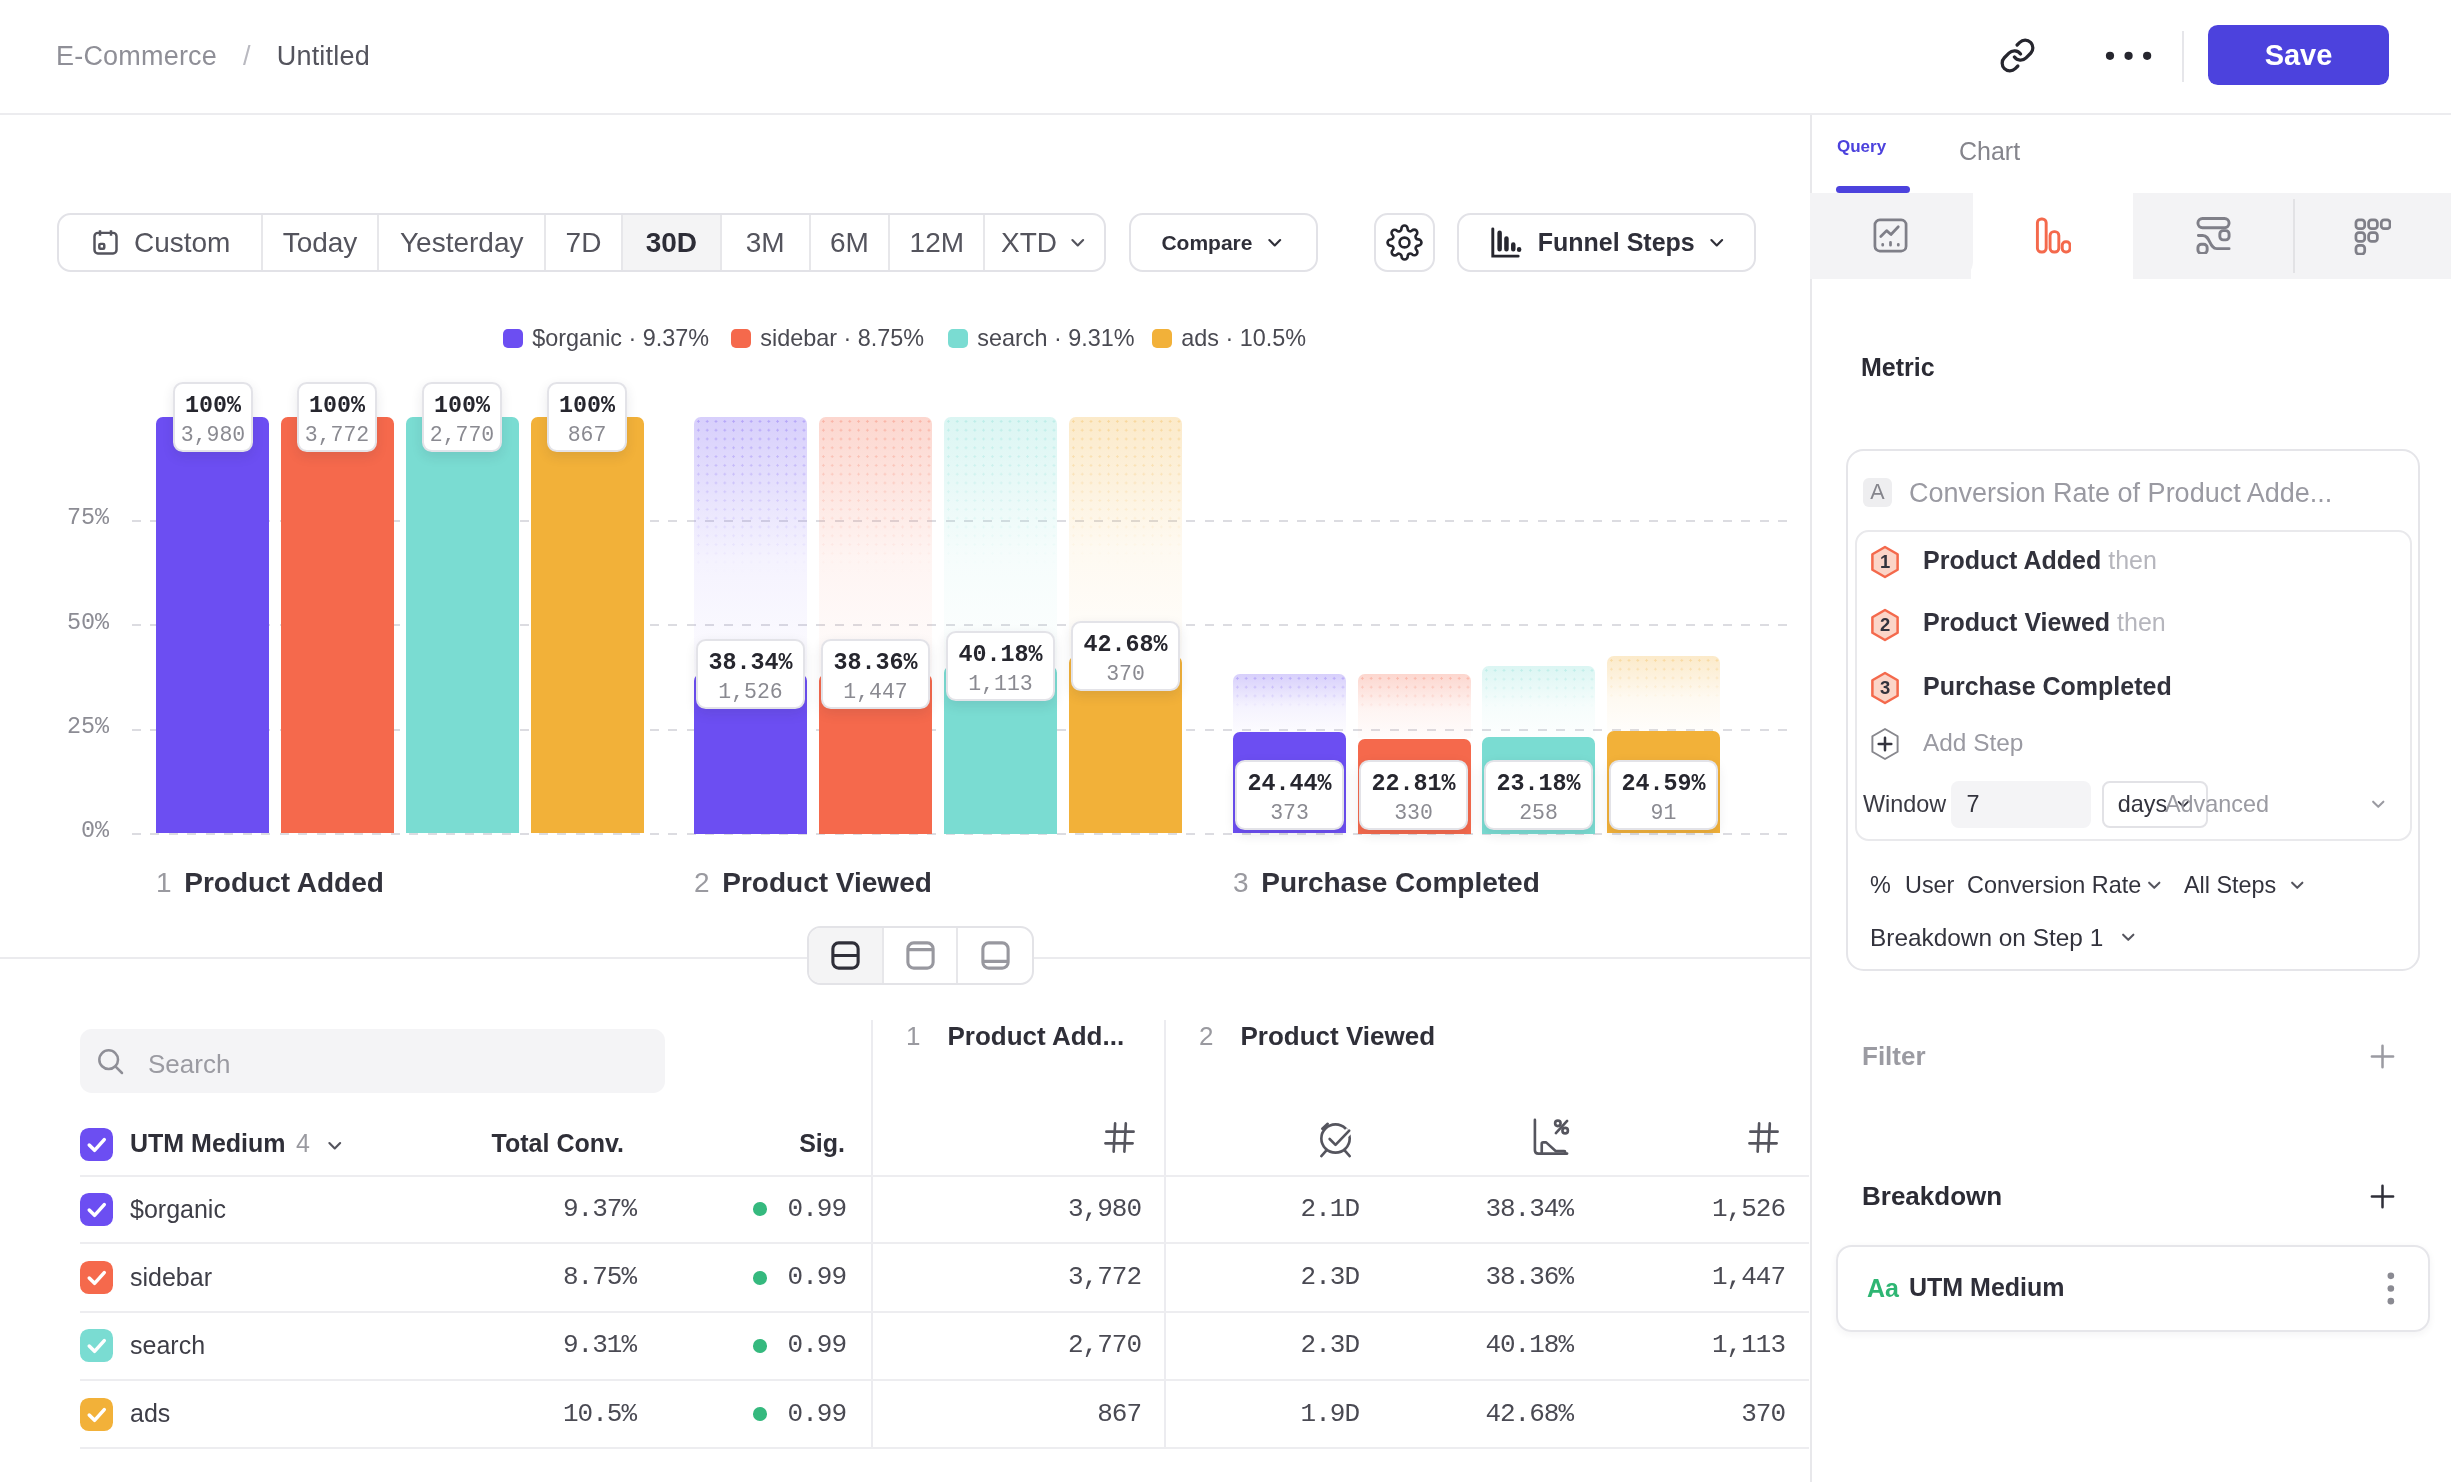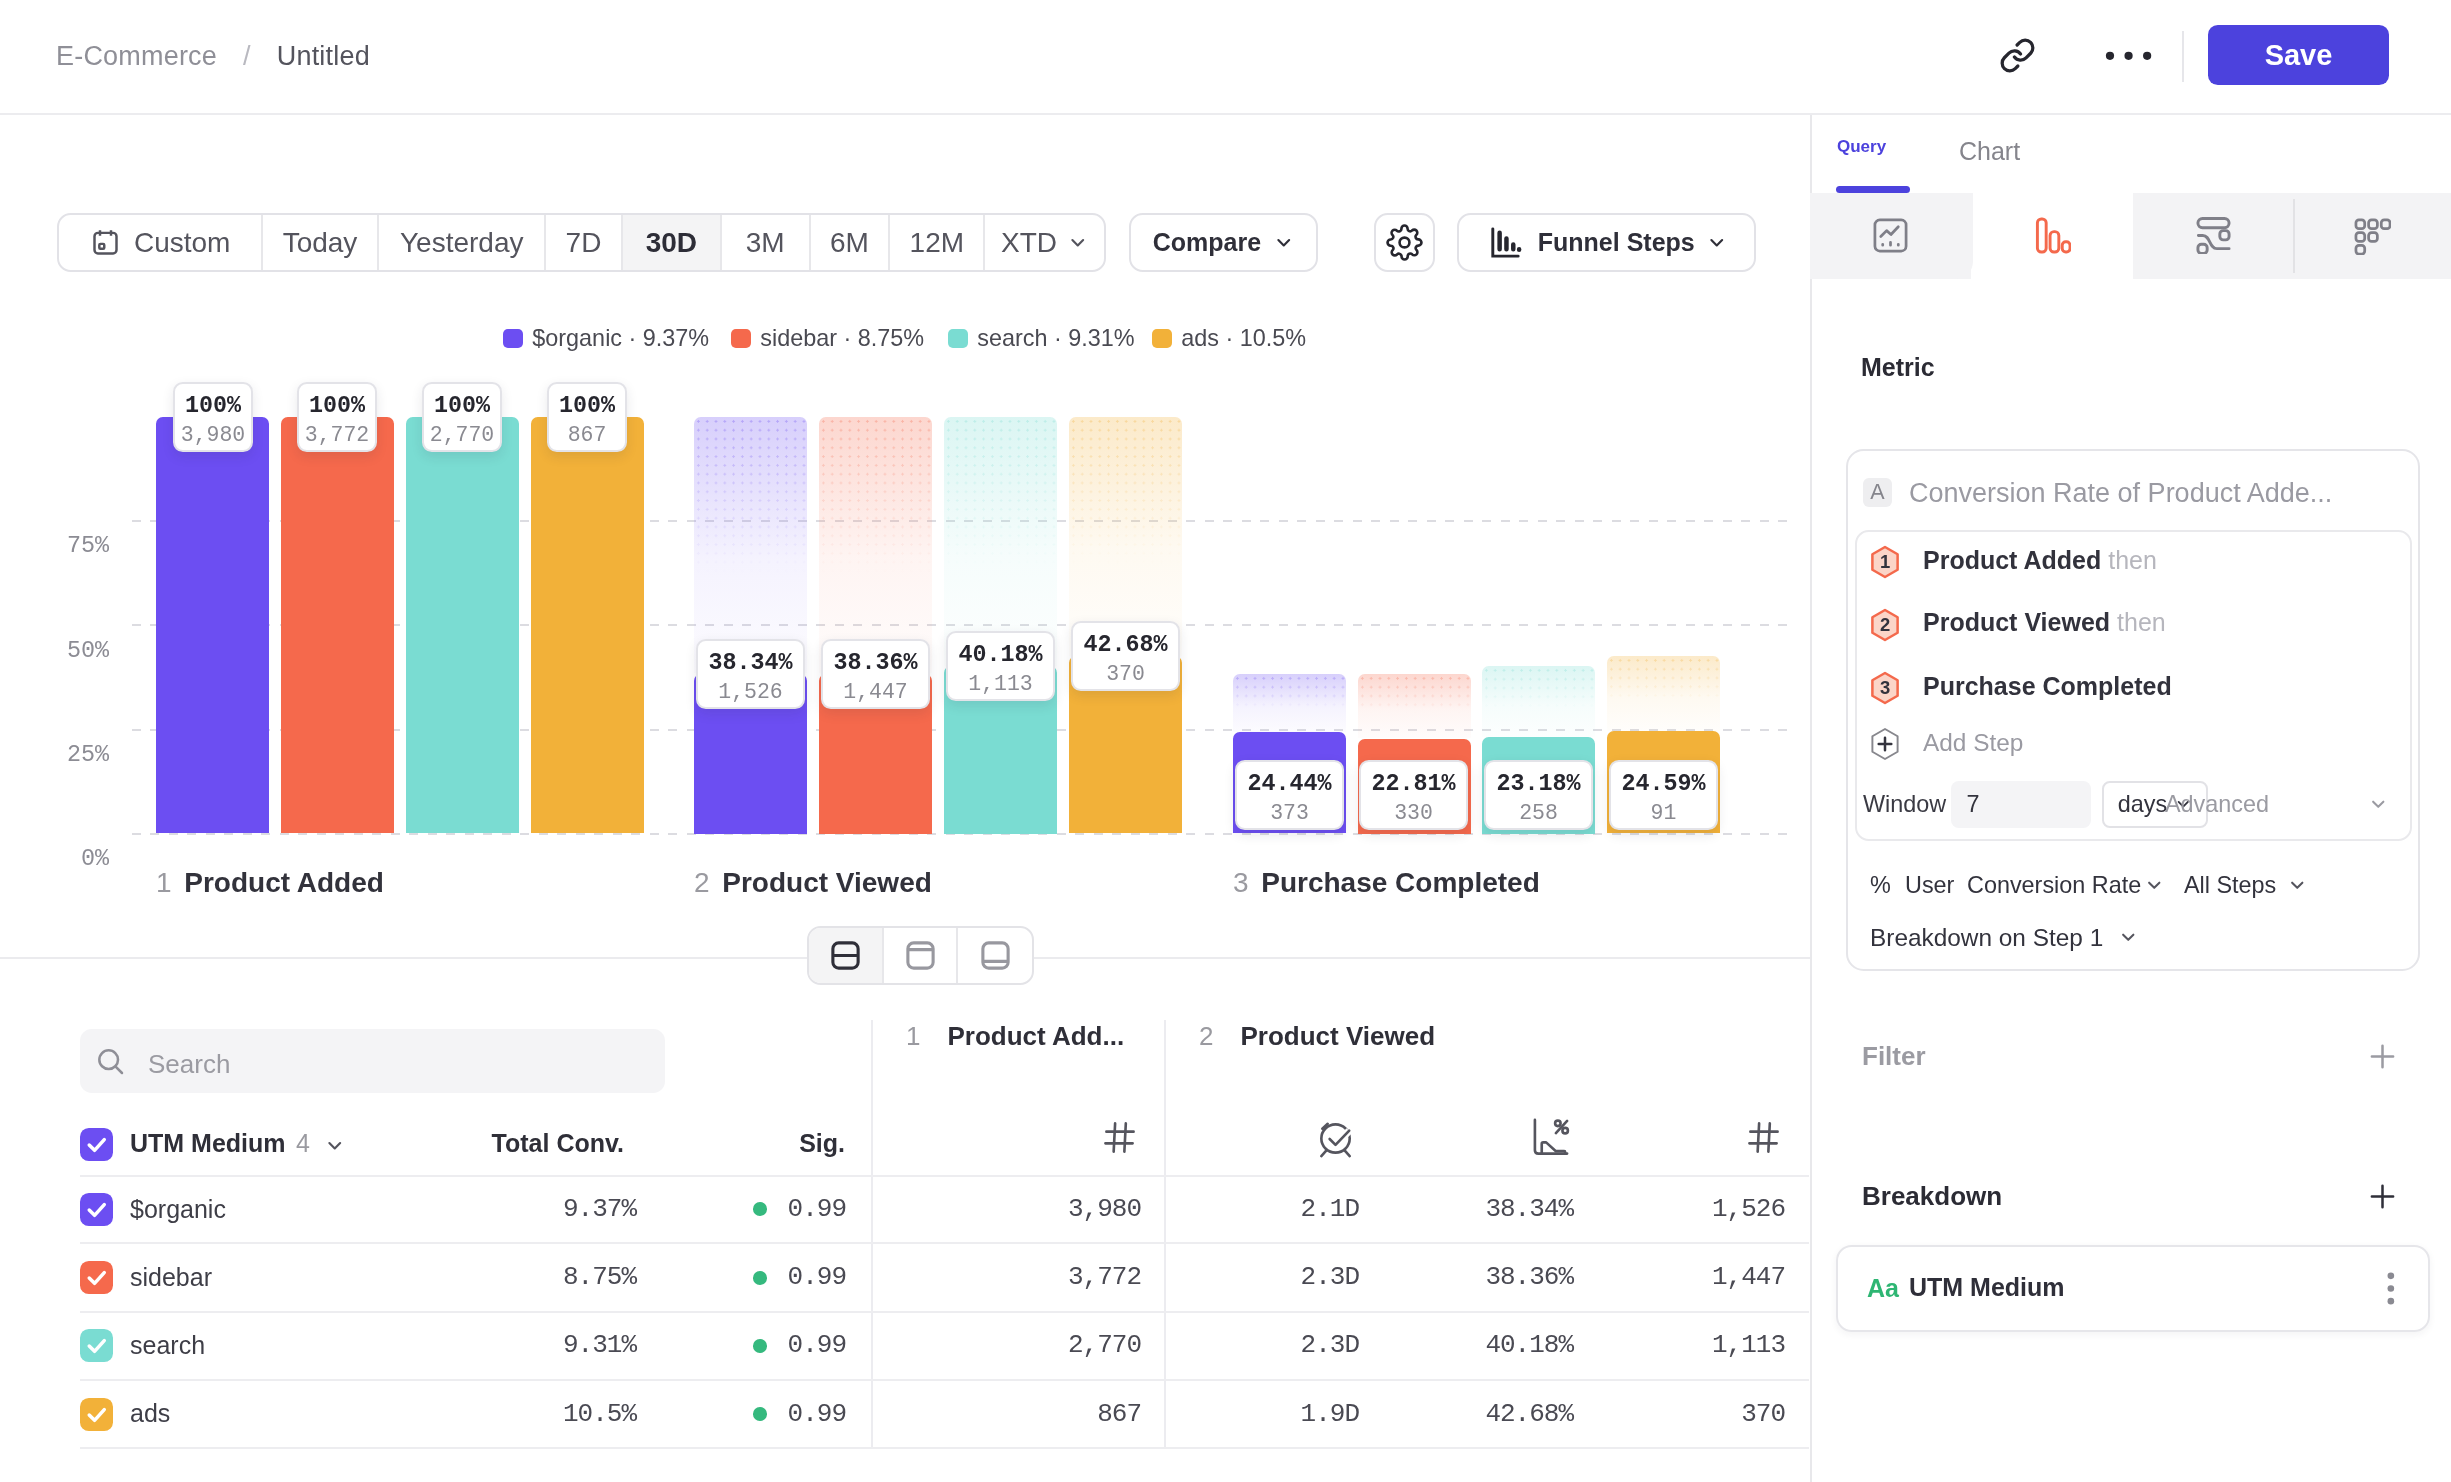--- a/index.html
+++ b/index.html
@@ -23,21 +23,21 @@
 #seg .it:first-child { border-left:none; }
 #seg .sel { background:#f4f4f5; color:#2d2d37; font-weight:bold; }
 
 
 .leg { position:absolute; top:327px; height:23.4px; display:flex; align-items:center; font-size:23.4px; color:#4a4a52; }
 .leg .sw { width:19.5px; height:19.5px; border-radius:4.9px; margin-right:9.8px; }
 
 
 .gridline { position:absolute; height:2px; left:132px; width:1655px;
   background-image:repeating-linear-gradient(90deg,#dcdce1 0 8.8px,transparent 8.8px 18.5px); }
-.ylab { position:absolute; width:78px; text-align:right; font-family:"Liberation Mono",monospace; font-size:23.4px; color:#8c8c94;margin-top:28px; }
+.ylab { position:absolute; width:78px; text-align:right; font-family:"Liberation Mono",monospace; font-size:23.4px; color:#8c8c94; }
 .bar { position:absolute; width:113px; border-radius:6.8px 6.8px 0 0; }
 .ghost::before { content:""; position:absolute; left:0; top:0; right:0; bottom:0;
   background-image:radial-gradient(var(--dc) 1.2px, transparent 1.2px);
   background-size:8.8px 8.8px;
   -webkit-mask-image:linear-gradient(#000, transparent 62%); }
 .tt { position:absolute; background:#fff; border:2px solid #e3e3e8; border-radius:9.8px; box-shadow:0 4.9px 11.7px rgba(40,40,60,.10); text-align:center; font-family:"Liberation Mono",monospace; }
 .tt .v { font-size:23.4px; font-weight:bold; color:#26262e; line-height:31px; margin-top:6.8px; }
 .tt .c { font-size:21.5px; color:#8a8a91; line-height:27px; }
 .steplab { position:absolute; top:867px; font-size:28px; color:#32323b; font-weight:bold; }
 .steplab .n { color:#9a9aa0; font-weight:normal; margin-right:12.7px; }
@@ -86,21 +86,21 @@
   <div class="it" style="width:167px">Yesterday</div>
   <div class="it" style="width:77px">7D</div>
   <div class="it sel" style="width:99px">30D</div>
   <div class="it" style="width:89px">3M</div>
   <div class="it" style="width:80px">6M</div>
   <div class="it" style="width:95px">12M</div>
   <div class="it" style="width:121px">XTD<svg width="21.5" height="21.5" viewBox="0 0 24 24" fill="none" stroke="#54545d" stroke-width="2.4" stroke-linecap="round" stroke-linejoin="round" style="margin-left:9.8px">
           <path d="M6 9l6 6 6-6"></path>
         </svg></div>
 </div>
-<div class="btn" style="left:1129px;top:213px;width:189px;height:59px;font-weight:bold;font-size:25px;">Compare<svg width="21.5" height="21.5" viewBox="0 0 24 24" fill="none" stroke="#2f2f39" stroke-width="2.4" stroke-linecap="round" stroke-linejoin="round" style="margin-left:11.7px">
+<div class="btn" style="left:1129px;top:213px;width:189px;height:59px;font-weight:bold;font-size:21px;">Compare<svg width="21.5" height="21.5" viewBox="0 0 24 24" fill="none" stroke="#2f2f39" stroke-width="2.4" stroke-linecap="round" stroke-linejoin="round" style="margin-left:11.7px">
         <path d="M6 9l6 6 6-6"></path>
       </svg></div>
 <div class="btn" style="left:1374px;top:213px;width:61px;height:59px;">
   <svg width="37" height="37" viewBox="0 0 24 24" fill="none" stroke="#26262e" stroke-width="1.7" stroke-linecap="round" stroke-linejoin="round">
         <circle cx="12" cy="12" r="3.2"></circle>
         <path d="M19.4 15a1.65 1.65 0 0 0 .33 1.82l.06.06a2 2 0 1 1-2.83 2.83l-.06-.06a1.65 1.65 0 0 0-1.82-.33 1.65 1.65 0 0 0-1 1.51V21a2 2 0 1 1-4 0v-.09A1.65 1.65 0 0 0 9 19.4a1.65 1.65 0 0 0-1.82.33l-.06.06a2 2 0 1 1-2.83-2.83l.06-.06a1.65 1.65 0 0 0 .33-1.82 1.65 1.65 0 0 0-1.51-1H3a2 2 0 1 1 0-4h.09A1.65 1.65 0 0 0 4.6 9a1.65 1.65 0 0 0-.33-1.82l-.06-.06a2 2 0 1 1 2.83-2.83l.06.06a1.65 1.65 0 0 0 1.82.33H9a1.65 1.65 0 0 0 1-1.51V3a2 2 0 1 1 4 0v.09a1.65 1.65 0 0 0 1 1.51 1.65 1.65 0 0 0 1.82-.33l.06-.06a2 2 0 1 1 2.83 2.83l-.06.06a1.65 1.65 0 0 0-.33 1.82V9a1.65 1.65 0 0 0 1.51 1H21a2 2 0 1 1 0 4h-.09a1.65 1.65 0 0 0-1.51 1z"></path>
       </svg>
 </div>
 <div class="btn" style="left:1457px;top:213px;width:299px;height:59px;font-weight:bold;font-size:25px;">
   <svg width="39" height="39" viewBox="0 0 40 40" fill="none" stroke="#26262e" stroke-linecap="round" style="margin-right:13.7px">

